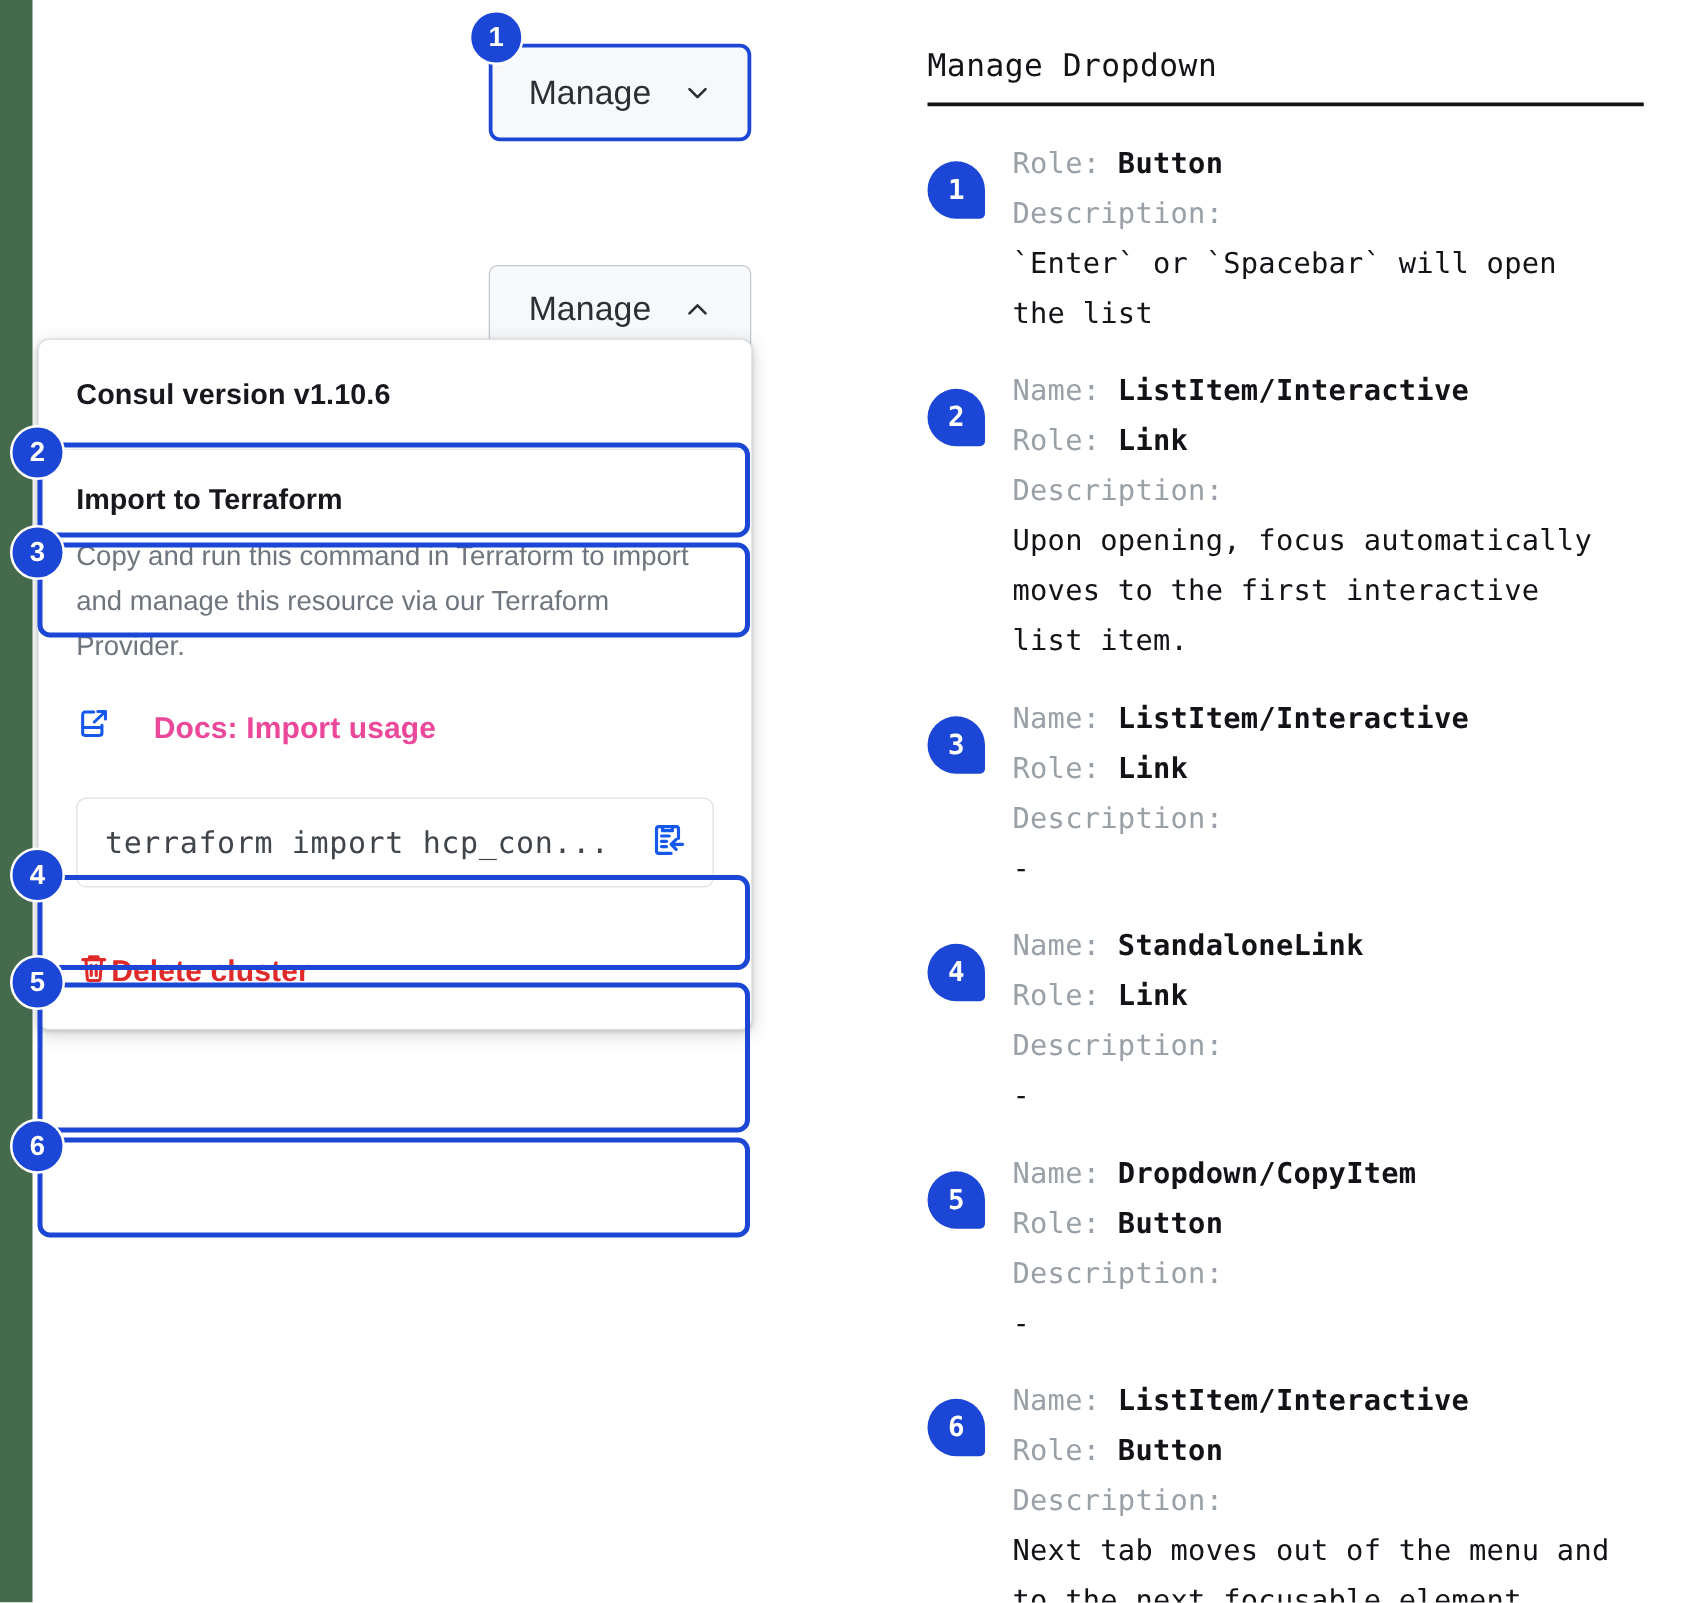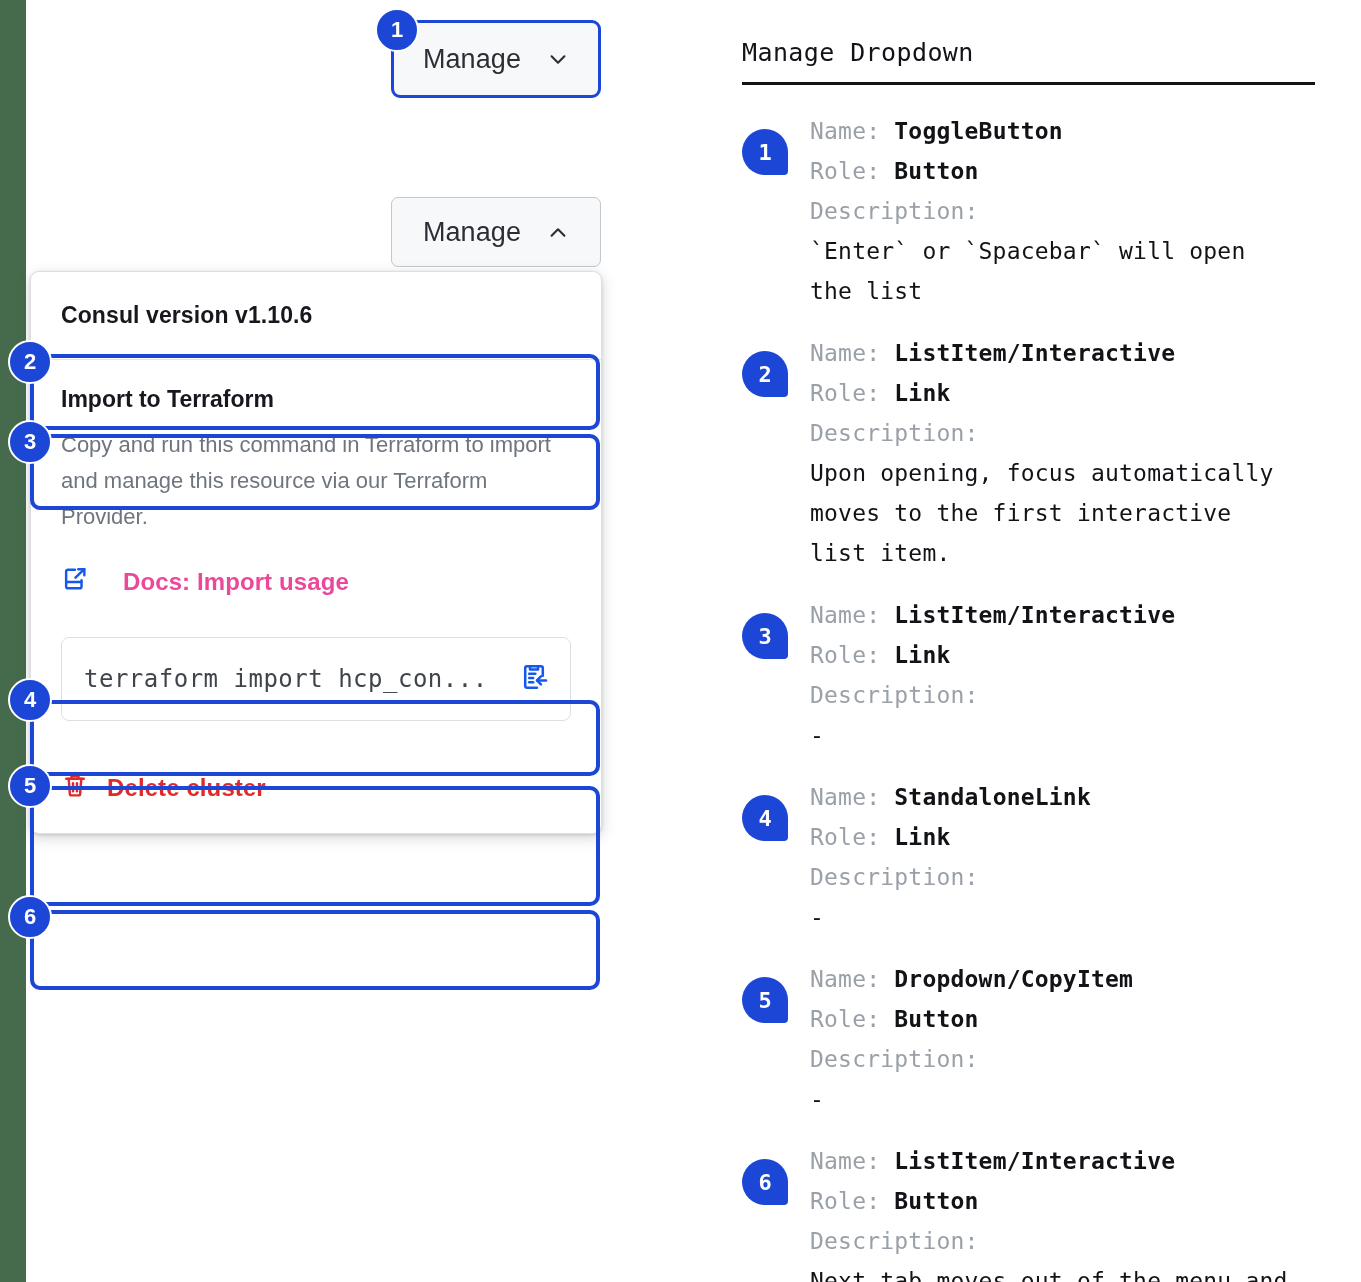--- a/index.html
+++ b/index.html
@@ -35,20 +35,21 @@
     display: flex;
     align-items: center;
     justify-content: center;
     gap: 26px;
     background: #f7f8f9;
     border: 1px solid #c2c7cd;
     border-radius: 7px;
     font-size: 27px;
     color: #2b2f35;
     padding: 0 22px;
+    margin-top: 15px;
   }
   .manage-btn .label { letter-spacing: .1px; }
 
   #manage-btn-closed {
     left: 391px; top: 20px;
     width: 210px; height: 78px;
     border: 3px solid #1c47d6;
     border-radius: 9px;
   }
   #manage-btn-open {
@@ -117,34 +118,33 @@
   }
 
   .cmd-row { padding: 14px 30px 24px 30px; }
   .cmd-box {
     display: flex;
     align-items: center;
     justify-content: space-between;
     border: 1px solid #dcdfe3;
     border-radius: 8px;
     background: #ffffff;
-    height: 84px;
+    height: 72px;
     padding: 0 20px 0 22px;
   }
   .cmd-text {
     font-family: "DejaVu Sans Mono", monospace;
     font-size: 24px;
     color: #40454c;
     letter-spacing: .5px;
   }
 
   .delete-row {
     display: flex;
     align-items: center;
-    gap: 18px;
     padding: 26px 30px 28px 30px;
     font-size: 24px;
     font-weight: 700;
     color: #e02a2a;
     letter-spacing: .1px;
   }
 
   
   .hl {
     position: absolute;
@@ -331,21 +331,21 @@
   </div>
 </div>
 
 <div class="anno-pane">
   <div class="anno-title">Manage Dropdown</div>
   <div class="anno-rule"></div>
 
   <div id="anno-list">
       <div class="anno-row">
         <div class="badge-pin">1</div>
-        <div class="anno-body"><div><span class="anno-key">Name: </span><span class="anno-val">ToggleButton</span></div><div><span class="anno-key">Role: </span><span class="anno-val">Button</span></div><div class="anno-key">Description:</div><div class="anno-desc">`Enter` or `Spacebar` will open
+        <div class="anno-body"><div><span class="anno-key">Role: </span><span class="anno-val">Button</span></div><div class="anno-key">Description:</div><div class="anno-desc">`Enter` or `Spacebar` will open
 the list</div></div>
       </div>
       <div class="anno-row">
         <div class="badge-pin">2</div>
         <div class="anno-body"><div><span class="anno-key">Name: </span><span class="anno-val">ListItem/Interactive</span></div><div><span class="anno-key">Role: </span><span class="anno-val">Link</span></div><div class="anno-key">Description:</div><div class="anno-desc">Upon opening, focus automatically
 moves to the first interactive
 list item.</div></div>
       </div>
       <div class="anno-row">
         <div class="badge-pin">3</div>

